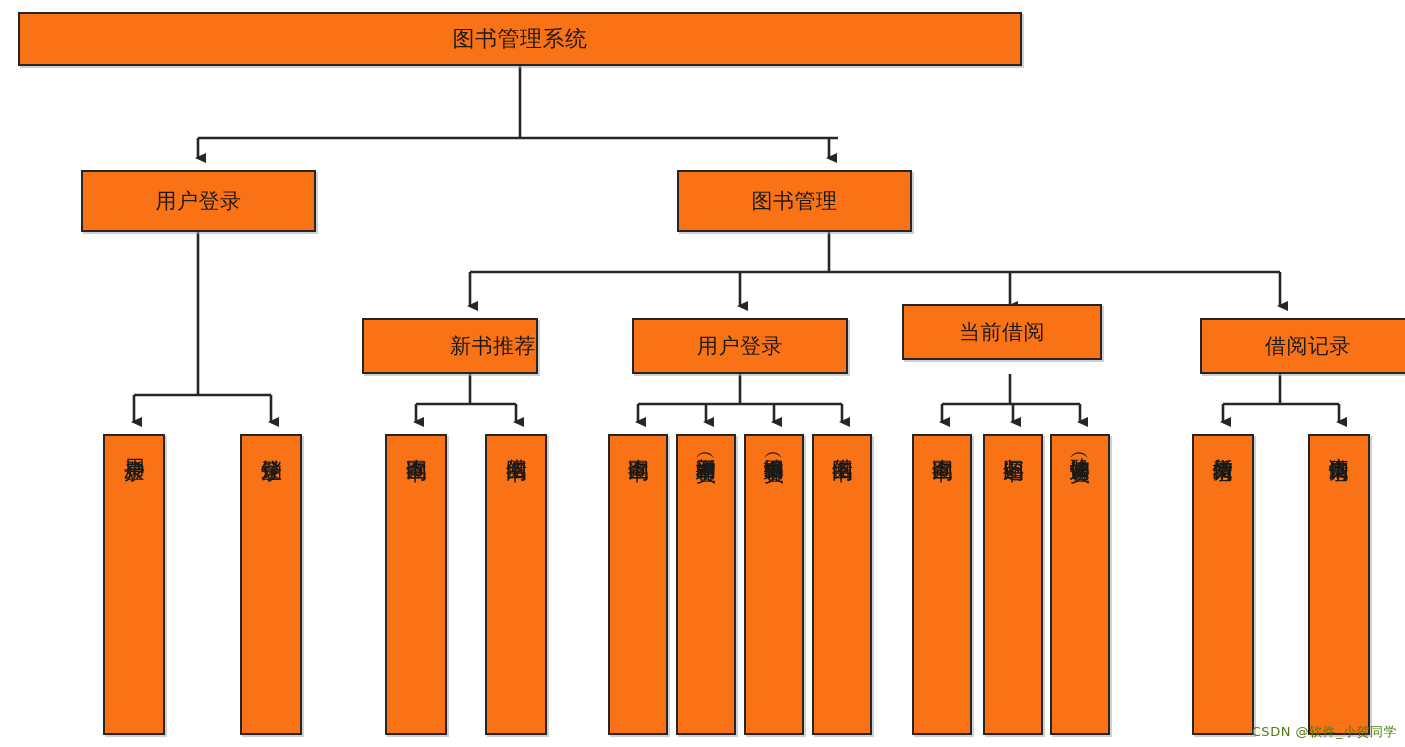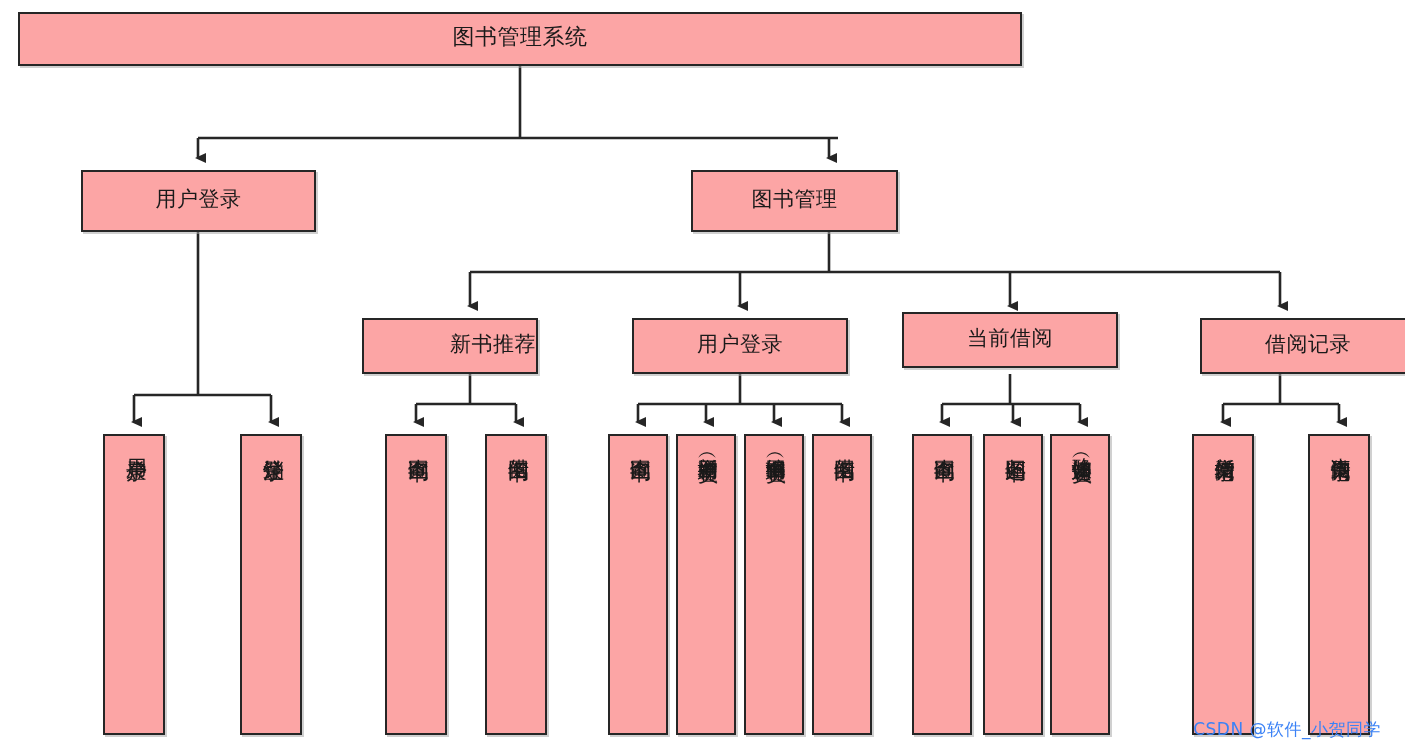--- a/index.html
+++ b/index.html
@@ -22,28 +22,27 @@
     position: absolute;
     left: 0;
     top: 0;
     width: 1405px;
     height: 747px;
     pointer-events: none;
   }
   .node {
     position: absolute;
     box-sizing: border-box;
-    background: #fca5a5;
+    background: #f97316;
     border: 2.5px solid #262626;
     box-shadow: 2px 2px 0 0 rgba(170,170,170,0.55);
     display: flex;
     align-items: center;
     justify-content: center;
     z-index: 3;
-    font-family: Liberation Mono, monospace;
   }
   .node .label {
     color: #1a1a1a;
     font-size: 21px;
     line-height: 1.15;
     letter-spacing: 0.5px;
     white-space: nowrap;
     text-align: center;
   }
   .node.root .label { font-size: 22px; }
@@ -60,24 +59,24 @@
     letter-spacing: 1px;
     white-space: normal;
     max-height: 100%;
   }
   .node.leaf.tall-text .label {
     font-size: 20px;
     line-height: 1.22;
   }
   #watermark {
     position: absolute;
-    right: 24px;
+    right: 8px;
     bottom: 6px;
-    color: #3b82f6;
-    font-size: 17px;
+    color: #4d7c0f;
+    font-size: 13px;
     letter-spacing: 0.5px;
     z-index: 6;
     white-space: nowrap;
   }
 </style>
 </head>
 <body>
 
 <div id="canvas">
 
@@ -132,33 +131,33 @@
   </svg>
 
   <div class="node root" style="left:18px; top:12px; width:1004px; height:54px;">
     <span class="label">图书管理系统</span>
   </div>
 
   <div class="node" style="left:81px; top:170px; width:235px; height:62px;">
     <span class="label">用户登录</span>
   </div>
 
-  <div class="node" style="left:691px; top:170px; width:207px; height:62px;justify-content:center;">
+  <div class="node" style="left:677px; top:170px; width:235px; height:62px;justify-content:center;">
     <span class="label">图书管理</span>
   </div>
 
   <div class="node" style="left:362px; top:318px; width:176px; height:56px;justify-content:flex-end;">
     <span class="label">新书推荐</span>
   </div>
 
   <div class="node" style="left:632px; top:318px; width:216px; height:56px;">
     <span class="label">用户登录</span>
   </div>
 
-  <div class="node" style="left:902px; top:312px; width:216px; height:56px;">
+  <div class="node" style="left:902px; top:304px; width:200px; height:56px;">
     <span class="label">当前借阅</span>
   </div>
 
   <div class="node" style="left:1172px; top:318px; width:216px; height:56px;margin-left:28px;">
     <span class="label">借阅记录</span>
   </div>
 
   <div id="leaf-layer">
       <div class="node leaf" style="left: 103px; top: 434px; width: 62px; height: 301px;">
         <span class="label">用户登录</span>

